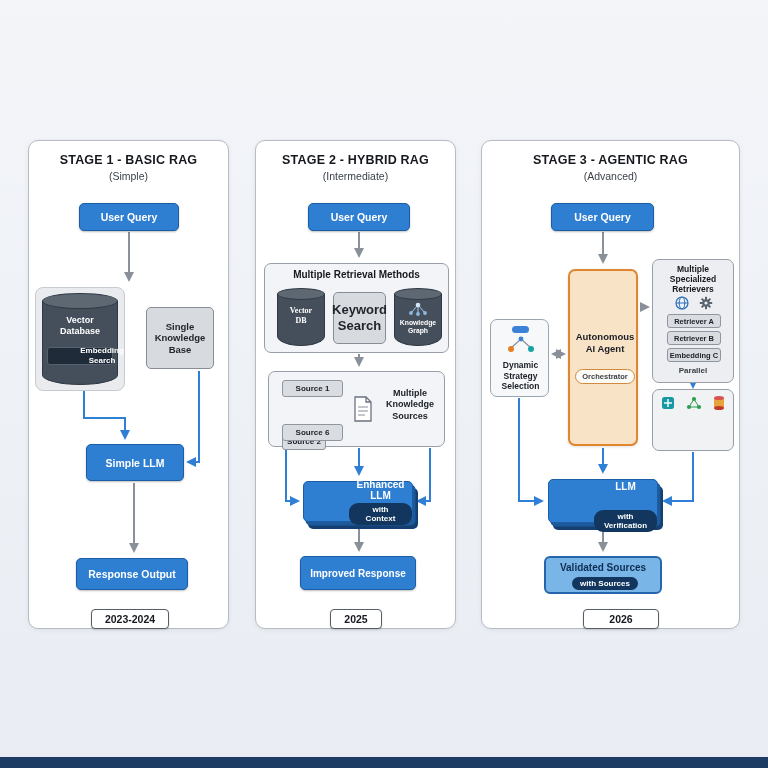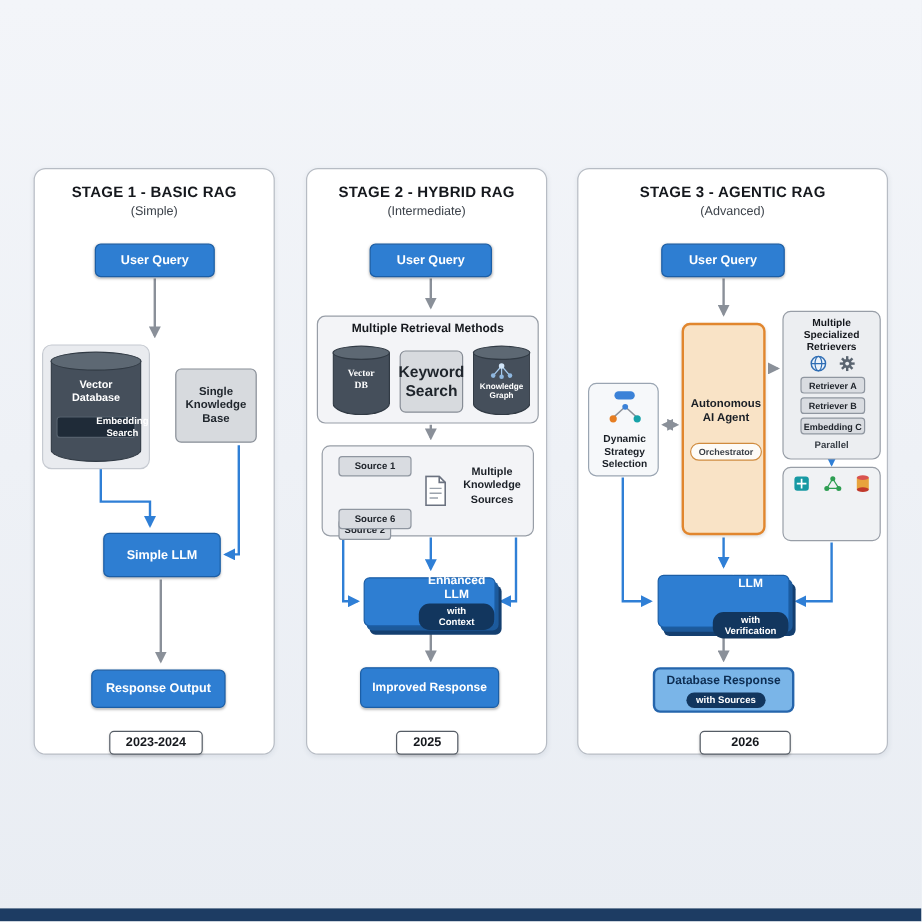--- a/index.html
+++ b/index.html
@@ -316,21 +316,21 @@
         </svg>
       </span>
     </div>
 
     <div class="blue-btn stacked" style="left:66px; top:338px; width:110px; height:44px; flex-direction:column; gap:18px;">
       <span style="font-size:10px;">Advanced LLM</span>
       <span class="navy-pill" style="position:static;">with Verification</span>
     </div>
 
     <div class="light-blue-btn" style="left:62px; top:415px; width:118px; height:38px;">
-      <div style="margin-top:4px;">Database Response</div>
+      <div style="margin-top:4px;">Validated Sources</div>
       <span class="navy-pill" style="left:26px; top:19px; width:66px; padding:2px 0;">with Sources</span>
     </div>
 
     <div class="year-box" style="left:101px; top:468px; width:76px; height:20px;">
       <span>2026</span>
     </div>
   </div>
 
   <div class="footer-bar"></div>
 </div>

